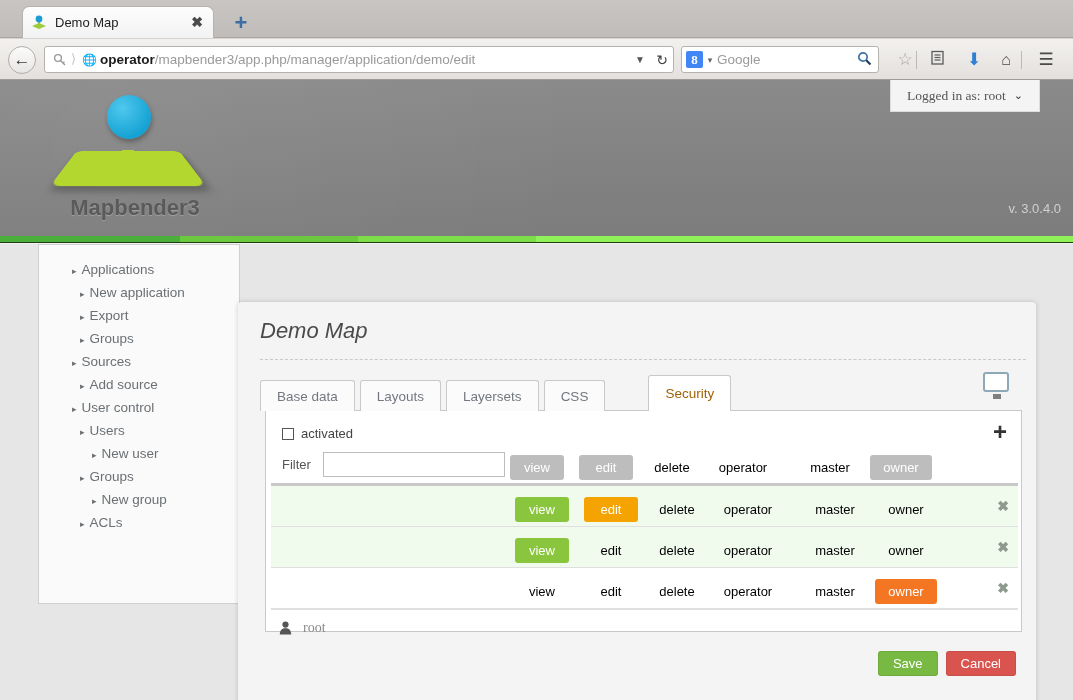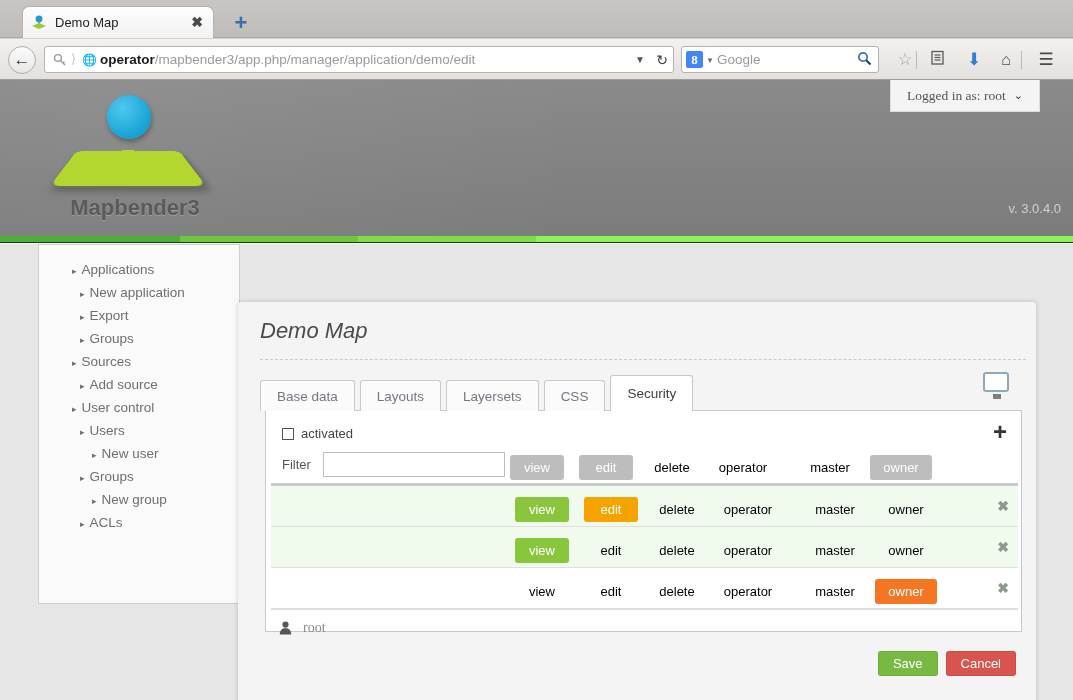--- a/index.html
+++ b/index.html
@@ -116,21 +116,21 @@
   #dialog-divider { position:absolute; left:22px; top:57px; width:766px; height:0;
       border-top:1px dashed #c9c9c9;}
   #screen-icon { position:absolute; right:27px; top:70px; width:26px; height:20px;
       border:2px solid #8fa8b8; border-radius:3px; background:#fff;}
   #screen-icon:after { content:""; position:absolute; left:8px; top:20px; width:8px; height:5px; background:#7e7e7e;}
 
   #tabs { position:absolute; left:22px; top:73px; display:flex; align-items:flex-end; height:36px; z-index:3;}
   .tab { height:31px; padding:0 16px; background:#fbfbfb; border:1px solid #c9c9c9;
       border-bottom:none; border-radius:3px 3px 0 0; margin-right:5px;
       display:flex; align-items:center; font-size:13.5px; color:#737880; }
-  .tab.active { height:36px; background:#fff; color:#404040; border-color:#c9c9c9; position:relative; z-index:4;}
+  .tab.active { height:36px; background:#fff; color:#a16207; border-color:#c9c9c9; position:relative; z-index:4;margin-left:38px;}
 
   #panel { position:absolute; left:27px; top:108px; width:757px; height:222px;
       background:#fff; border:1px solid #c9c9c9; }
 
   #activated-row { position:absolute; left:16px; top:15px; display:flex; align-items:center; gap:7px;}
   #activated-box { width:12px; height:12px; border:1px solid #555; background:#fff;}
   #activated-label { font-size:13px; color:#444;}
   #add-plus { position:absolute; right:14px; top:9px; font-size:24px; line-height:24px; color:#333; font-weight:bold;}
 
   #filter-row { position:absolute; left:16px; top:41px; display:flex; align-items:center; gap:12px;}

